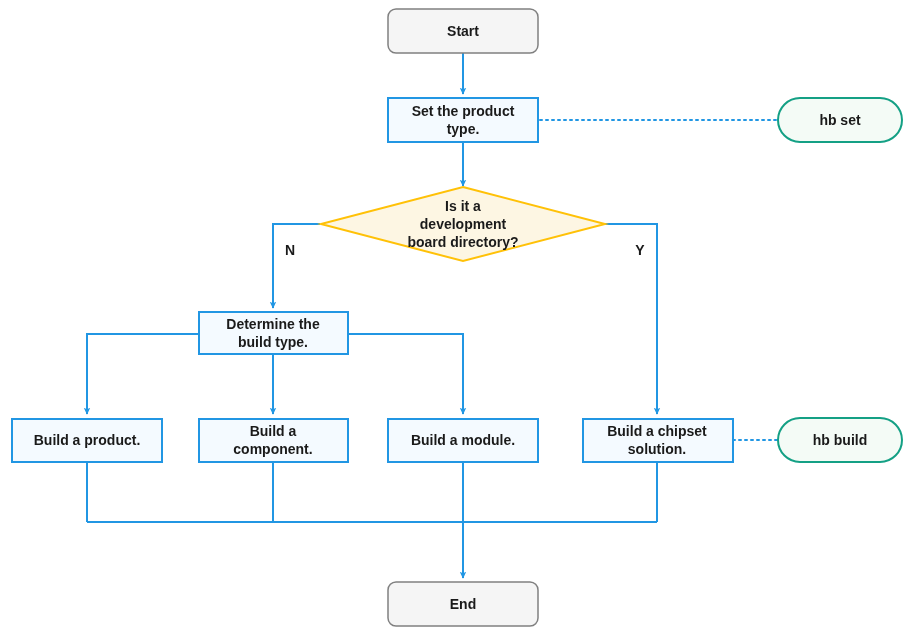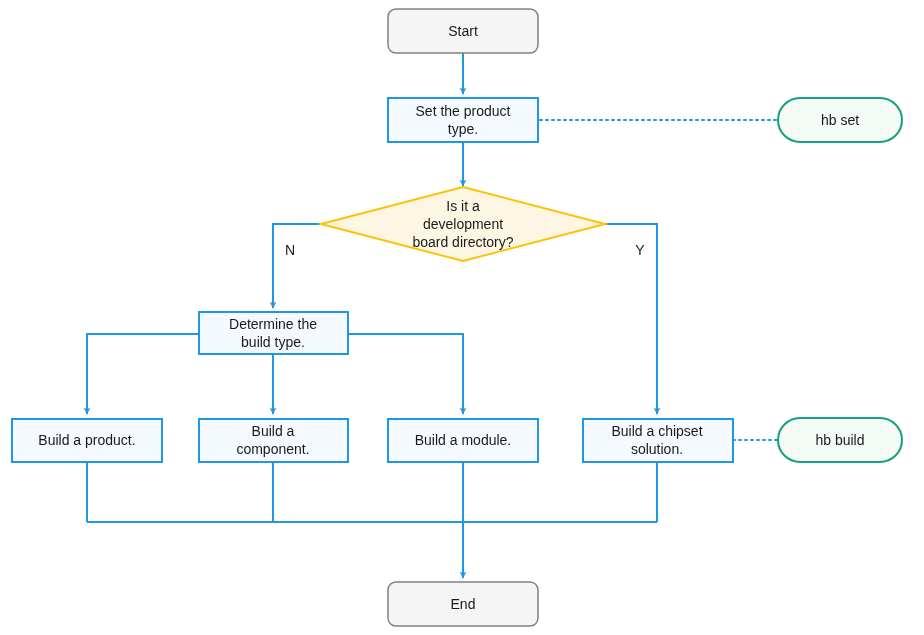--- a/index.html
+++ b/index.html
@@ -10,20 +10,21 @@
   body {
     width: 924px;
     height: 635px;
     font-family: "Liberation Sans", sans-serif;
     overflow: hidden;
   }
   #flowchart-root {
     position: relative;
     width: 804px;
     height: 635px;
+    font-weight: bold;
   }
   svg#flow-svg {
     position: absolute;
     top: 0;
     left: 0;
     width: 924px;
     height: 635px;
     display: block;
   }
   .node-text {

